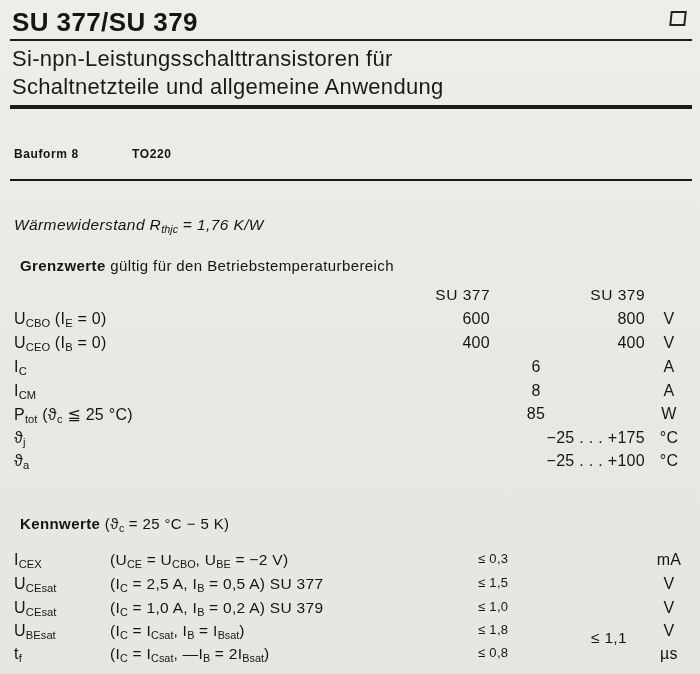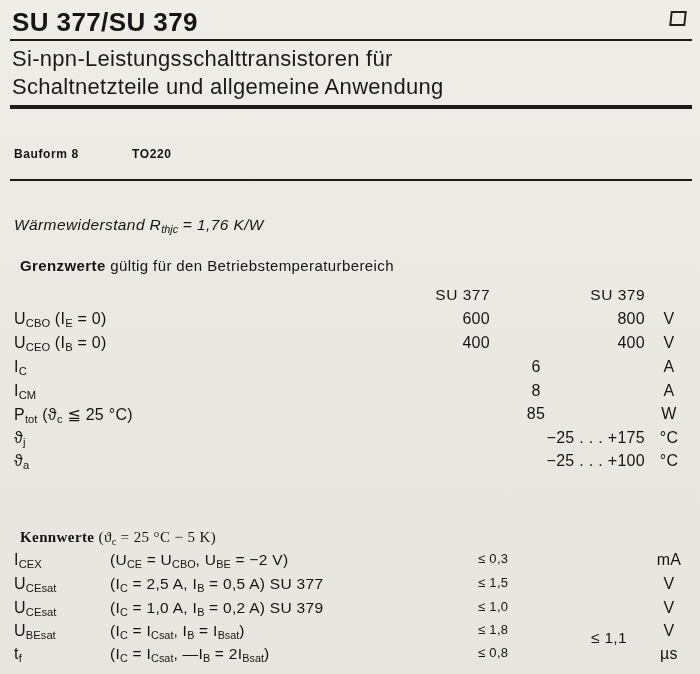--- a/index.html
+++ b/index.html
@@ -102,21 +102,21 @@
     <span class="sym">ϑ<sub>j</sub></span>
     <span class="c2">−25 . . . +175</span>
     <span class="unit">°C</span>
   </div>
   <div class="trow" style="top:452px;">
     <span class="sym">ϑ<sub>a</sub></span>
     <span class="c2">−25 . . . +100</span>
     <span class="unit">°C</span>
   </div>
 
-  <div class="abs sect-head" style="top:529px;font-family:Liberation Serif, serif;">
+  <div class="abs sect-head" style="top:515px;">
     <b>Kennwerte</b><span> (ϑ<sub>c</sub>  =  25 °C − 5 K)</span>
   </div>
 
   <div class="trow" style="top:551px;">
     <span class="sym">I<sub>CEX</sub></span>
     <span class="cond">(U<sub>CE</sub> = U<sub>CBO</sub>, U<sub>BE</sub> = −2 V)</span>
     <span class="lim1">≤  0,3</span>
     <span class="lim2"></span>
     <span class="unit">mA</span>
   </div>

